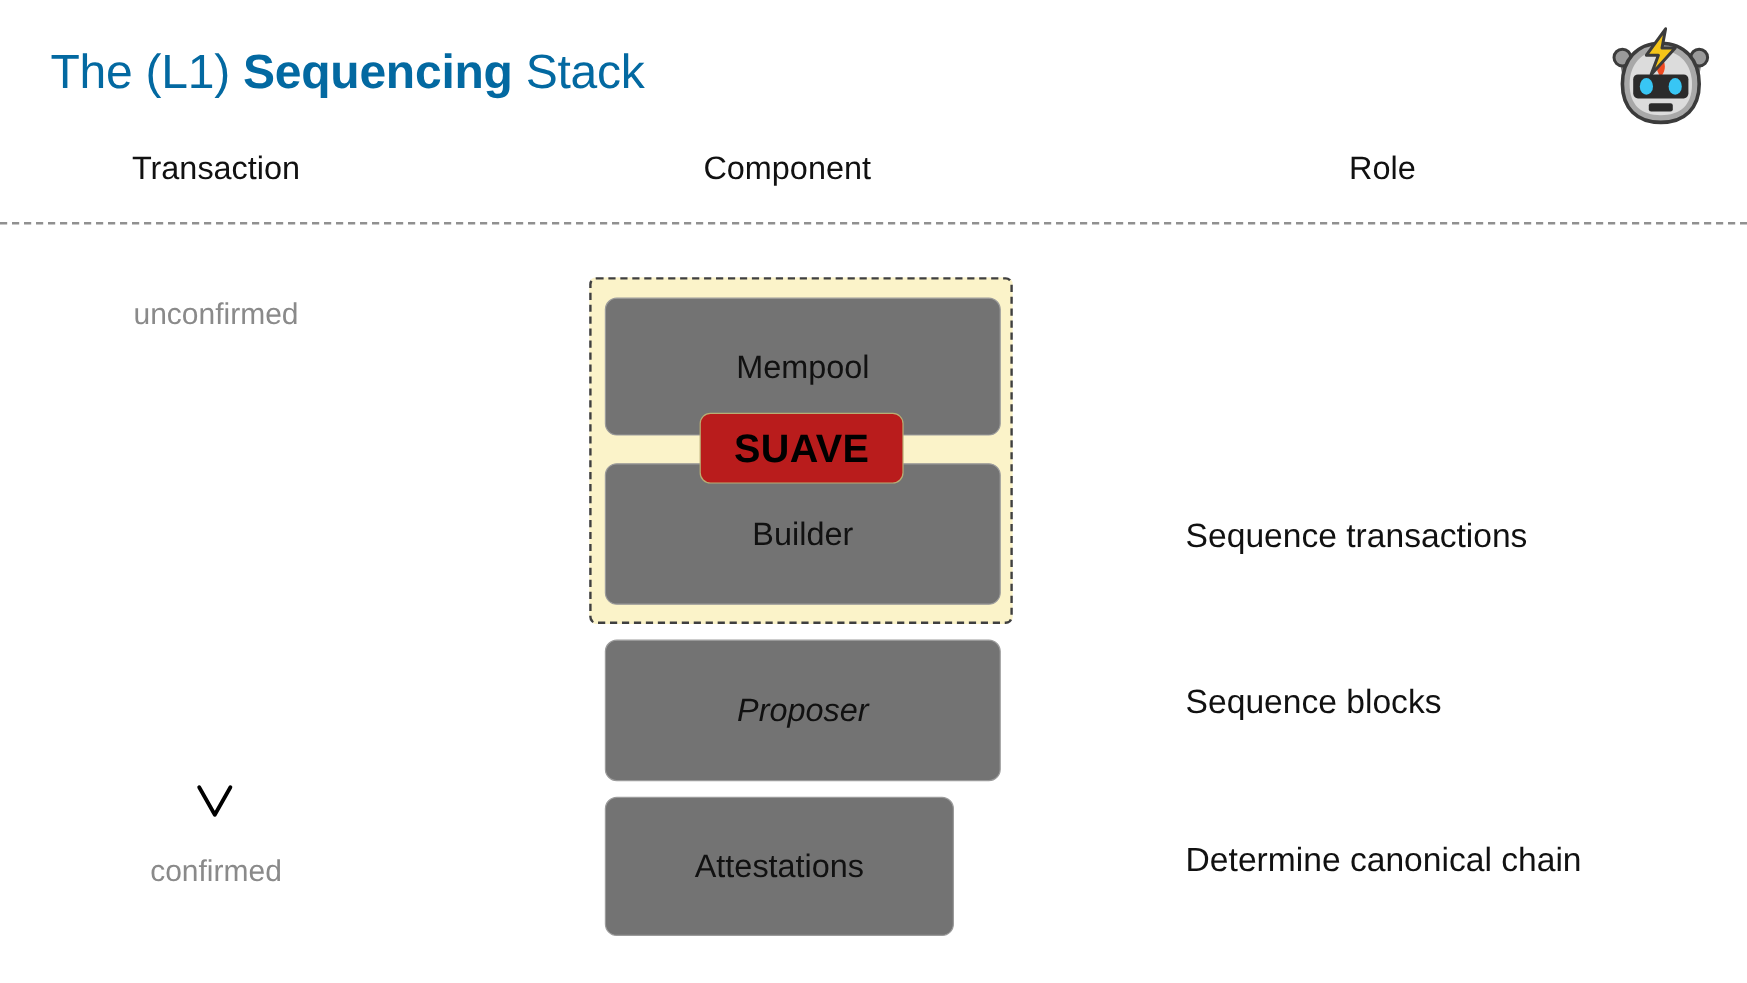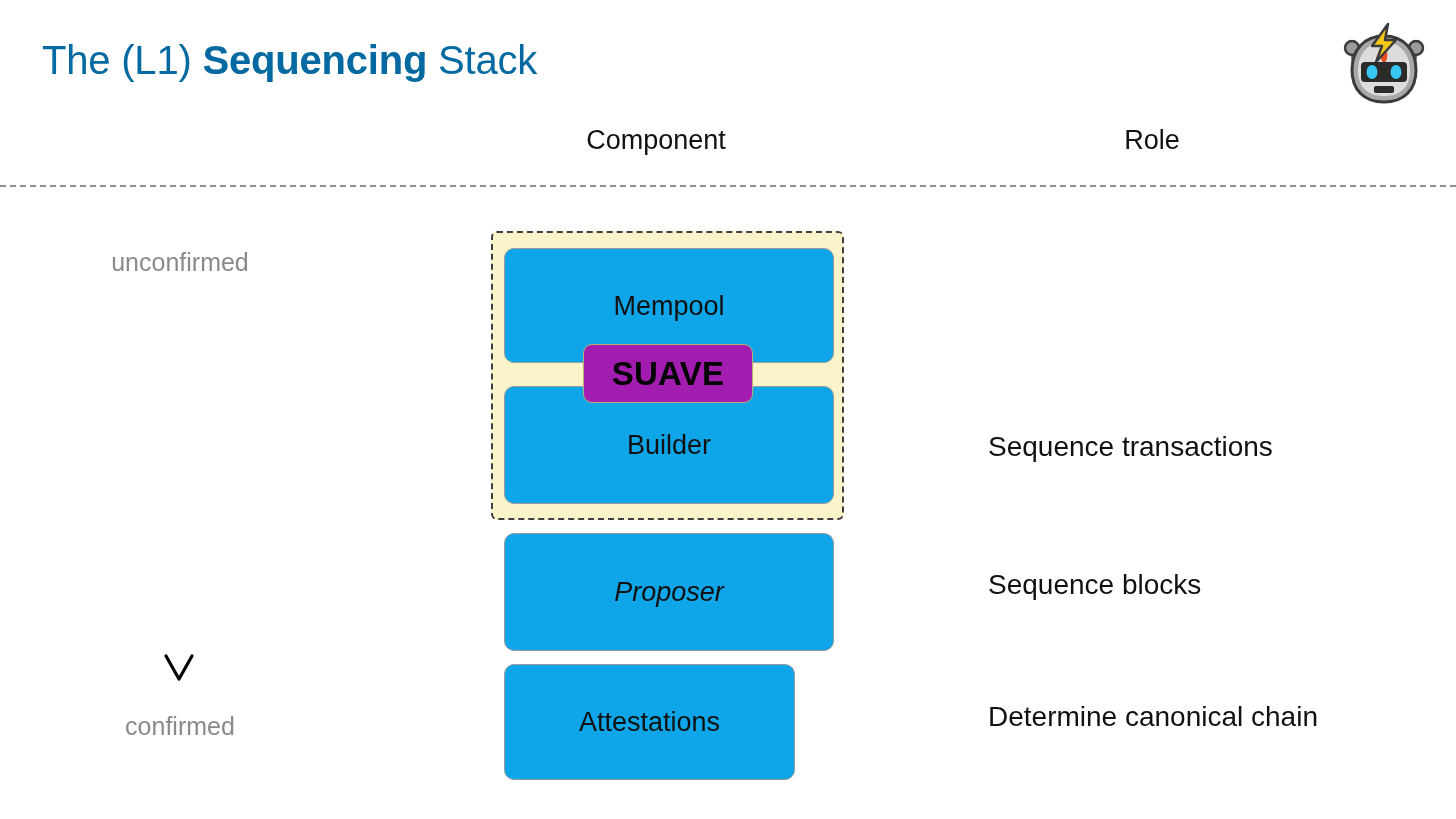--- a/index.html
+++ b/index.html
@@ -97,21 +97,21 @@
     height: 289px;
     box-sizing: border-box;
     background: #fbf3c9;
     border: 2px dashed #3f3f3f;
     border-radius: 6px;
   }
 
   .comp-box {
     position: absolute;
     box-sizing: border-box;
-    background: #0ea5e9;
+    background: #737373;
     border: 1.6px solid #9b9b9b;
     border-radius: 10px;
     display: flex;
     align-items: center;
     justify-content: center;
   }
   .comp-box .comp-label {
     font-size: 27px;
     line-height: 34px;
     color: #111111;
@@ -123,21 +123,21 @@
   #box-proposer     { left: 504px; top: 533px; width: 330px; height: 118px; font-style: italic; }
   #box-attestations { left: 504px; top: 664px; width: 291px; height: 116px; }
 
   #suave-badge {
     position: absolute;
     left: 583px;
     top: 344px;
     width: 170px;
     height: 59px;
     box-sizing: border-box;
-    background: #a21caf;
+    background: #b91c1c;
     border: 1.4px solid #b9ae74;
     border-radius: 9px;
     display: flex;
     align-items: center;
     justify-content: center;
     z-index: 5;
   }
   #suave-badge .badge-label {
     font-size: 33px;
     font-weight: bold;
@@ -188,20 +188,21 @@
       <path d="M50 6 L34 28 L44 28 L38 44 L58 22 L47 22 Z" fill="#f5c518" stroke="#3b3b3b" stroke-width="2.5" stroke-linejoin="round"></path>
 
       <rect x="23" y="44" width="46" height="20" rx="4" fill="#2b2b2b"></rect>
       <ellipse cx="34" cy="54" rx="5.5" ry="7" fill="#38c6f4"></ellipse>
       <ellipse cx="58" cy="54" rx="5.5" ry="7" fill="#38c6f4"></ellipse>
 
       <rect x="36" y="68" width="20" height="7" rx="2" fill="#2b2b2b"></rect>
     </svg>
   </div>
 
+  <div class="col-header" id="header-transaction">Transaction</div>
   <div class="col-header" id="header-role">Role</div>
   <div class="col-header" id="header-component">Component</div>
 
   <div id="divider"></div>
 
   <div class="flow-label" id="label-unconfirmed">unconfirmed</div>
   <div class="flow-label" id="label-confirmed">confirmed</div>
 
   <div id="flow-arrow">
     <svg width="62" height="400" viewBox="0 0 62 400" xmlns="http://www.w3.org/2000/svg">

